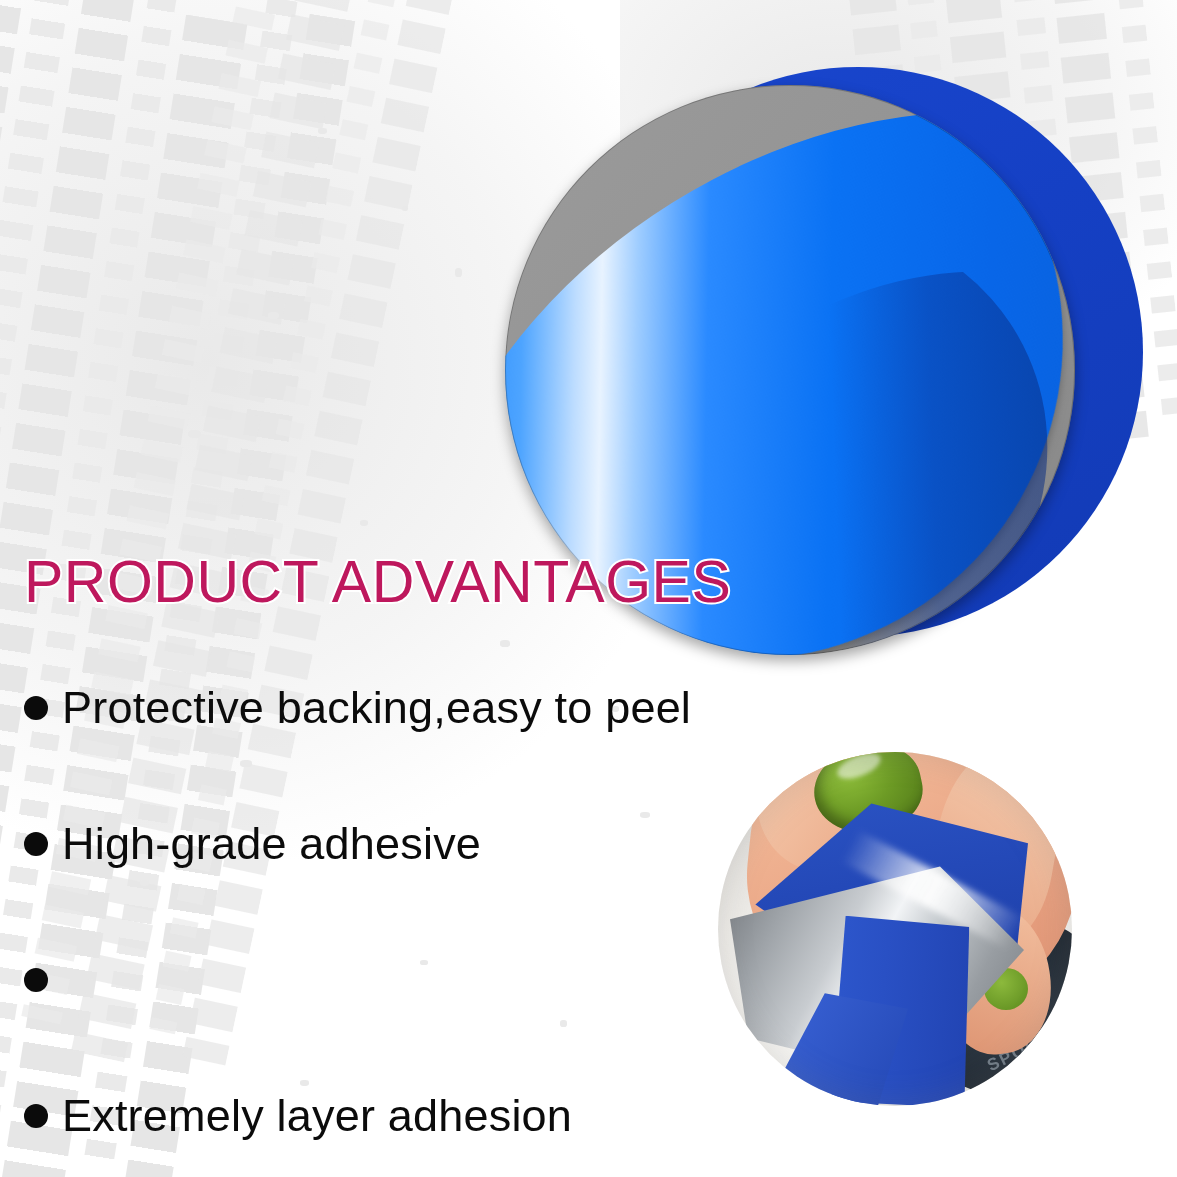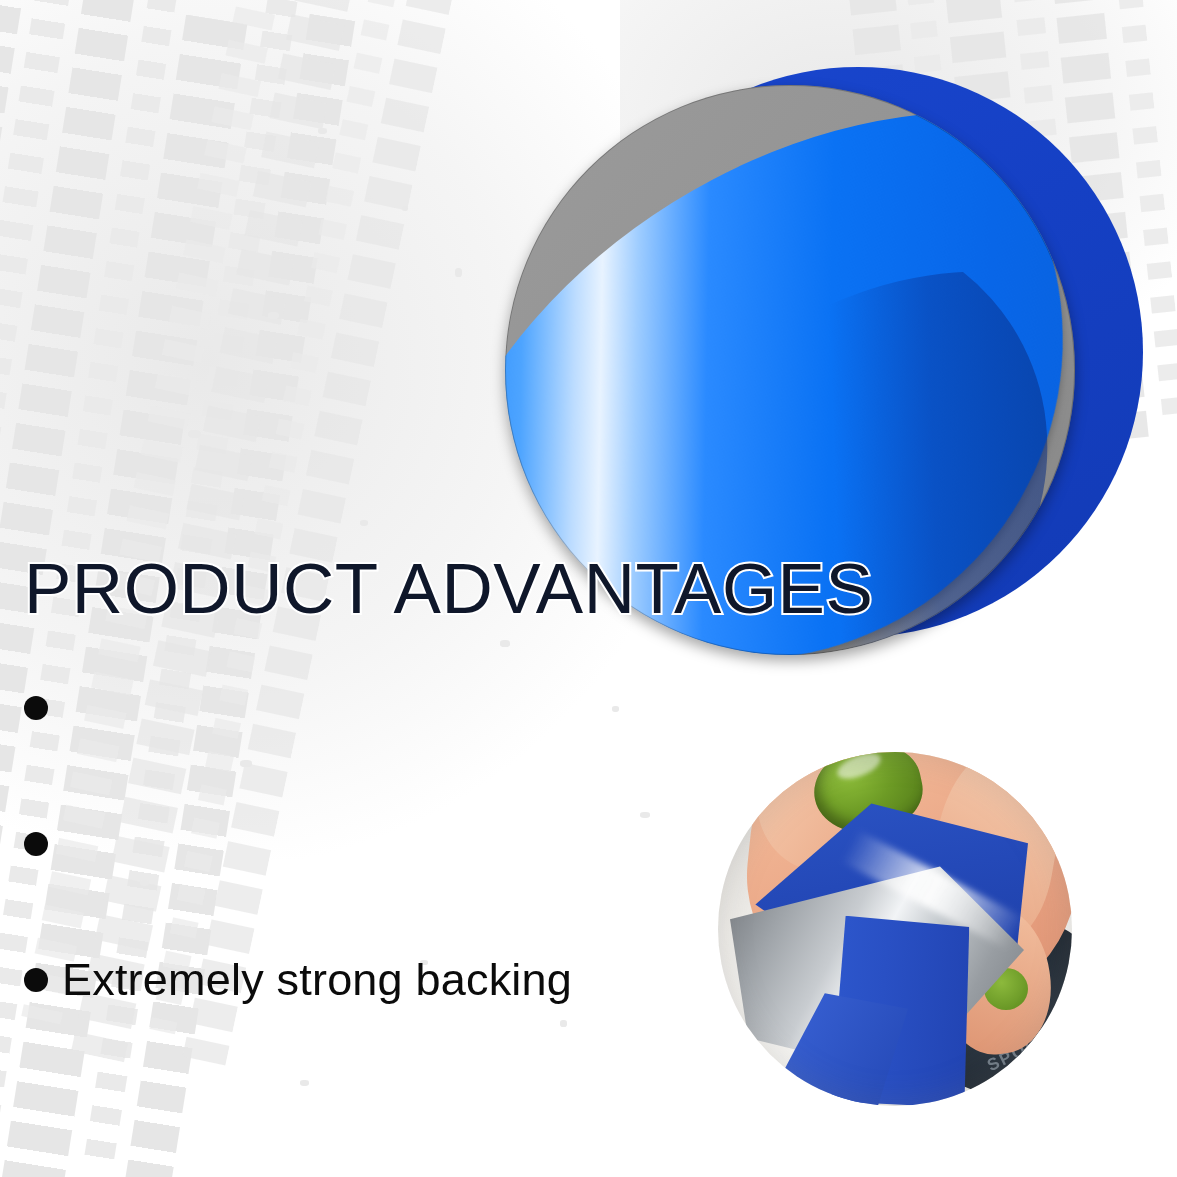--- a/index.html
+++ b/index.html
@@ -104,24 +104,24 @@
     position:absolute;left:0;top:0;width:570px;height:570px;
     border-radius:50%;
     box-shadow:inset 0 0 0 1px rgba(0,0,0,.22);
     pointer-events:none;
   }
 
   
   #headline{
     position:absolute;
     left:24px;top:548px;
-    font-size:71px;
+    font-size:59px;
     font-weight:400;
     letter-spacing:.5px;
-    color:#0f172a;
+    color:#be185d;
     white-space:nowrap;
     -webkit-text-stroke:4px #ffffff;
     paint-order:stroke fill;
     text-shadow:0 0 1px #fff;
   }
 
   
   #bullets{
     position:absolute;
     left:24px;top:672px;
@@ -311,32 +311,37 @@
       <div class="flap"></div>
       <div class="flap-edge"></div>
     </div>
     <div class="disc-rim"></div>
   </div>
 
   <div id="headline">PRODUCT ADVANTAGES</div>
 
   <div id="bullets">
 
-
     <div class="bullet-row">
       <div class="bullet-dot"></div>
+      <div class="bullet-text">Protective backing,easy to peel</div>
     </div>
 
     <div class="bullet-row">
       <div class="bullet-dot"></div>
+      <div class="bullet-text">High-grade adhesive</div>
     </div>
 
     <div class="bullet-row">
       <div class="bullet-dot"></div>
-      <div class="bullet-text">Extremely strong backing</div>
+    </div>
+
+    <div class="bullet-row">
+      <div class="bullet-dot"></div>
+      <div class="bullet-text">Extremely layer adhesion</div>
     </div>
 
   </div>
 
   <div id="photo">
     <div class="ph ph-table"></div>
 
     <div class="ph ph-darkobj"></div>
     <div class="ph-darkobj-text">SPORT</div>
 

